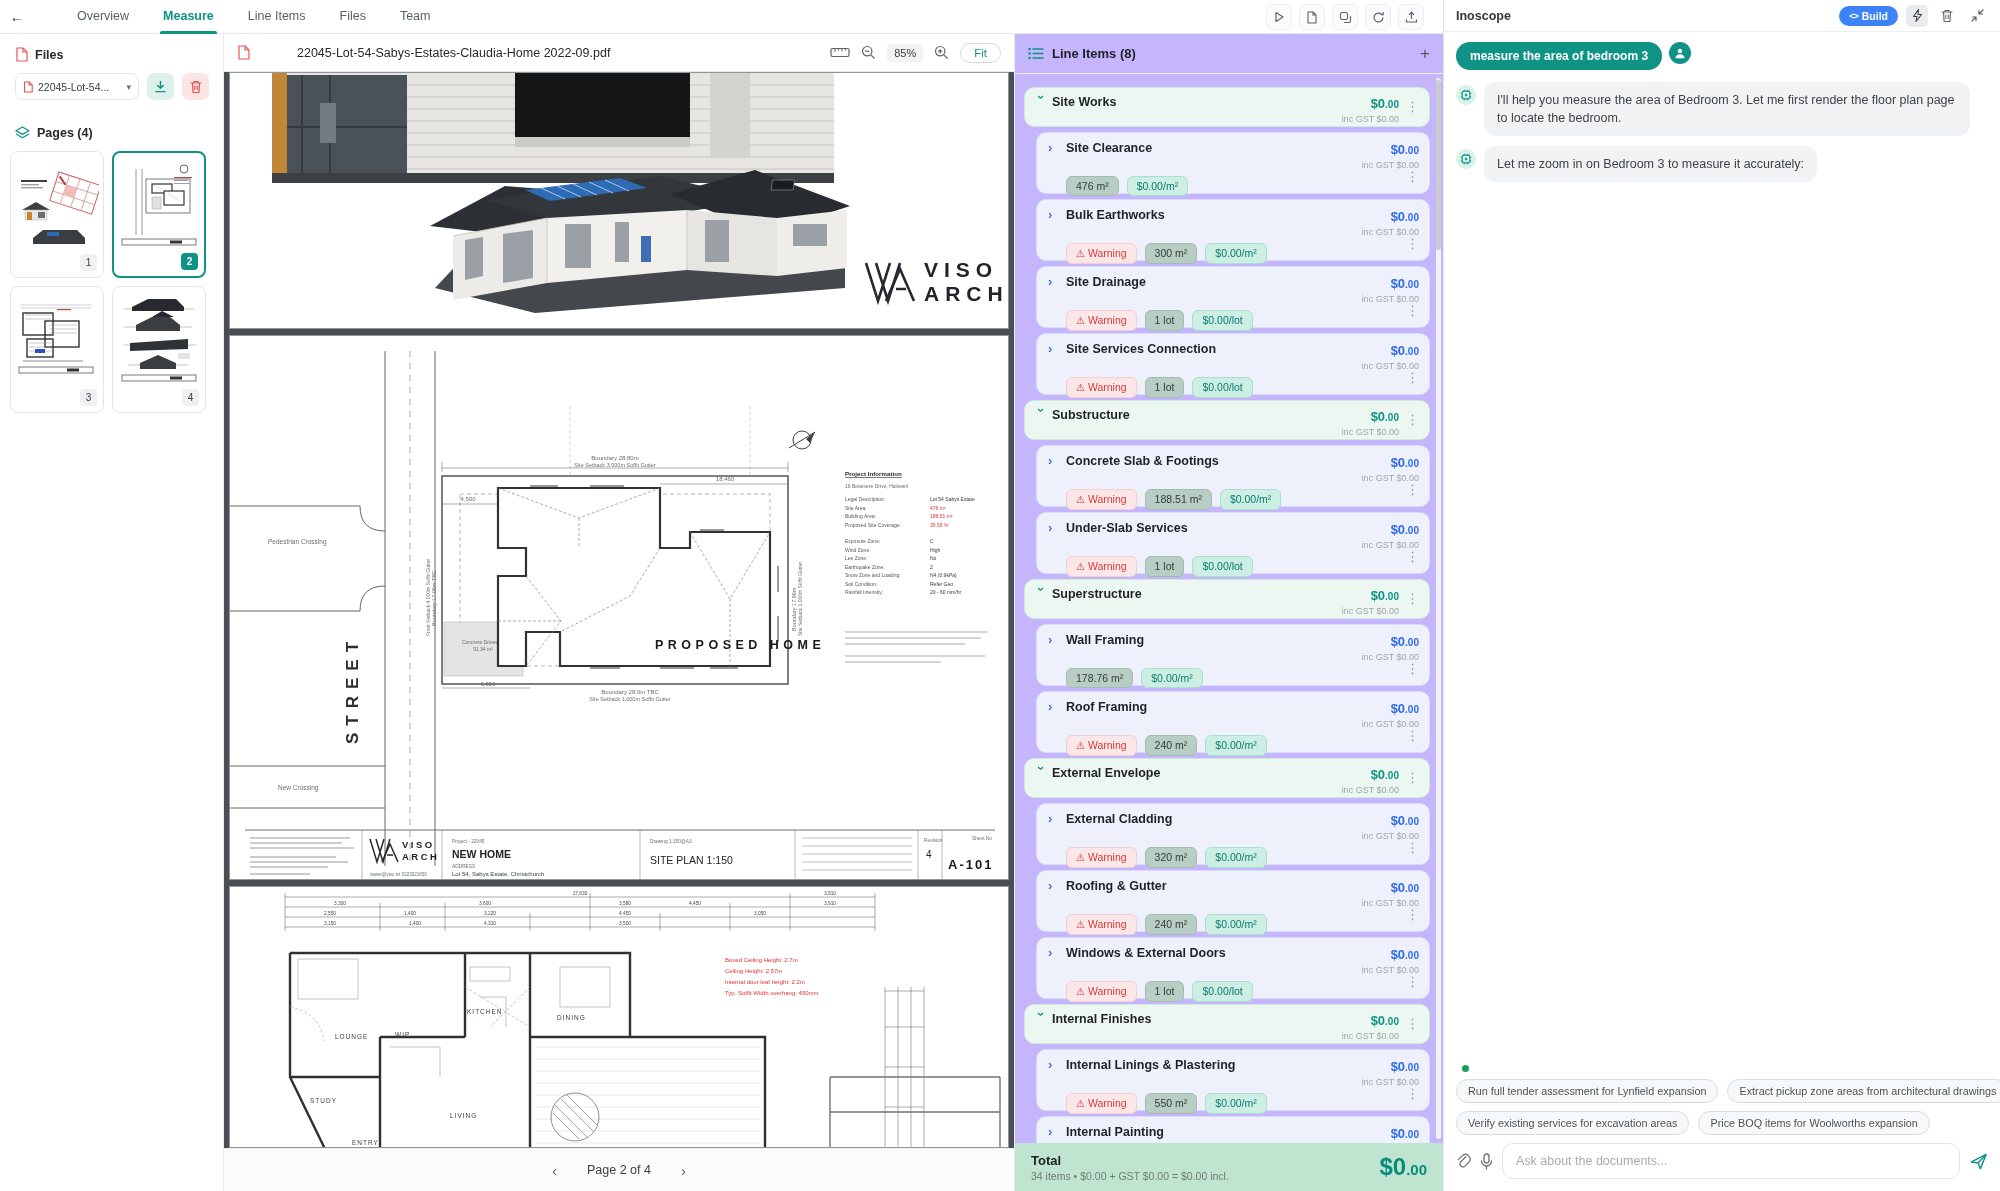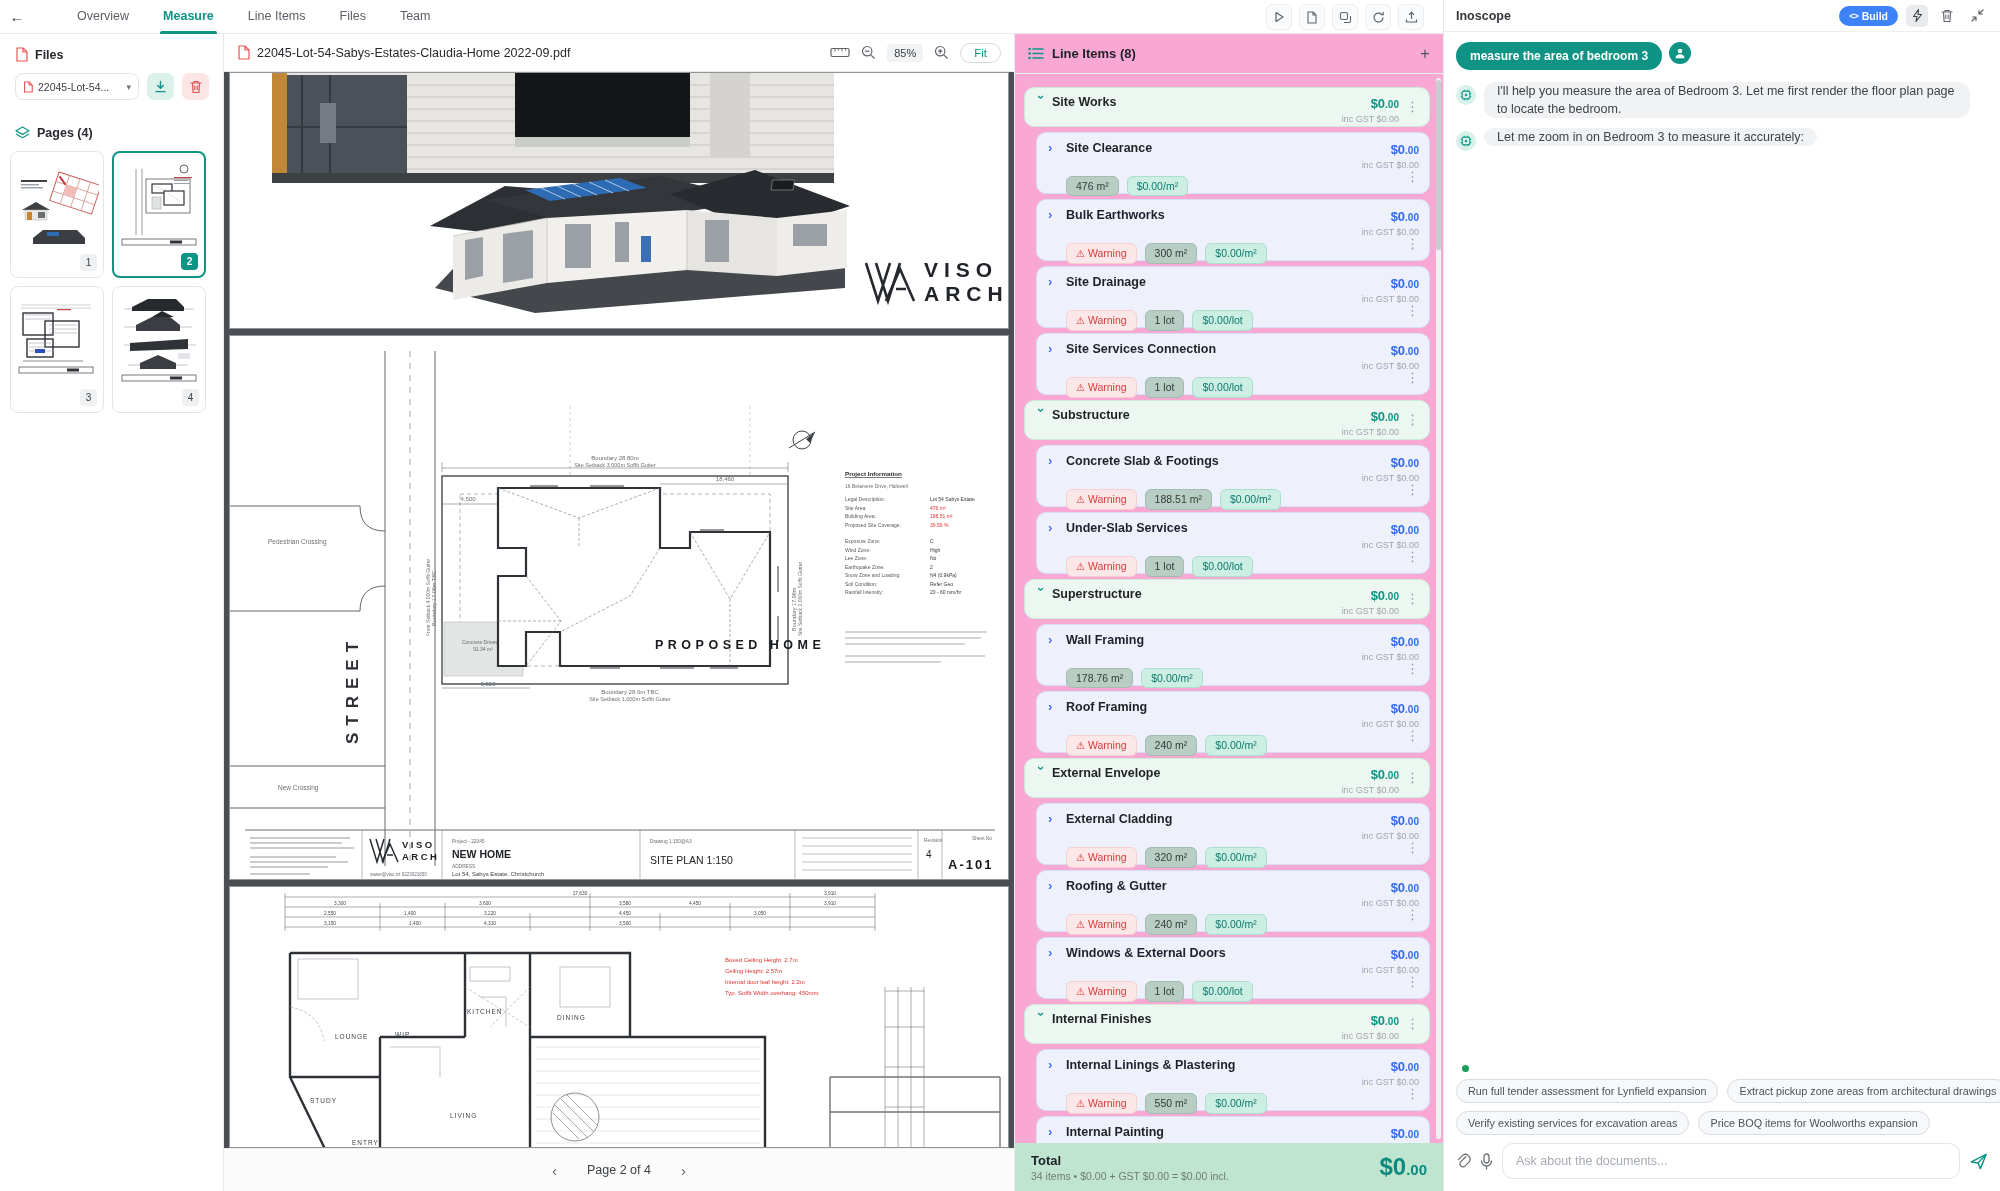--- a/index.html
+++ b/index.html
@@ -39,34 +39,34 @@
            cursor:pointer; overflow:hidden; }
   .thumb.selected { border:2px solid #0e9384; }
   .thumb svg { display:block; margin:4px auto 0; }
   .page-badge { position:absolute; right:6px; bottom:6px; min-width:17px; height:17px; border-radius:4px;
                 background:#eef0f2; color:#3c4043; font-size:10px; line-height:17px; text-align:center; padding:0 3px; }
   .thumb.selected .page-badge { background:#0e9384; color:#fff; font-weight:bold; }
 
   
   .viewer { position:absolute; left:224px; top:34px; width:790px; height:1157px; background:#fff; }
   .v-head { position:absolute; left:0; top:0; right:0; height:38px; border-bottom:1px solid #e8eaed;
-            display:flex; align-items:center; padding:0 13px; background:#fff; z-index:3; }
+            display:flex; align-items:center; padding:0 13px; background:#fff; z-index:3;gap:40px; }
   .v-title { margin-left:7px; font-size:12.5px; color:#26292d; }
   .v-tools { margin-left:auto; display:flex; align-items:center; gap:11px; }
   .zoom-box { background:#f1f2f3; border-radius:4px; font-size:11px; color:#3c4043; padding:3px 7px; }
   .fit-btn { border:1px solid #d7dadd; border-radius:999px; color:#0e9384; font-size:11.5px; padding:3px 13px; cursor:pointer; }
   .v-body { position:absolute; left:0; top:38px; right:0; bottom:43px; background:#4a4e52; overflow:hidden; }
   .pdf-page { position:absolute; left:5px; width:780px; background:#fff; border:1px solid #90959a; overflow:hidden; }
   .v-foot { position:absolute; left:0; bottom:0; right:0; height:43px; background:#fbfbfc; border-top:1px solid #ededee;
             display:flex; align-items:center; justify-content:center; gap:30px; }
   .pg-arrow { color:#5f6368; font-size:15px; cursor:pointer; }
   .pg-label { color:#3c4043; font-size:12.5px; }
 
   
-  .panel { position:absolute; left:1014px; top:34px; width:429px; height:1157px; background:#f9a8d4; border-left:1px solid #e8eaed; }
+  .panel { position:absolute; left:1014px; top:34px; width:429px; height:1157px; background:#c4b5fd; border-left:1px solid #e8eaed; }
   .p-head { height:40px; border-bottom:1px solid #eceef0; display:flex; align-items:center; padding:0 13px; }
   .p-title { margin-left:8px; font-size:13px; font-weight:bold; color:#1e2226; }
   .p-add { margin-left:auto; color:#55595e; font-size:17px; cursor:pointer; }
   .p-list { position:absolute; left:0; right:0; top:40px; bottom:48px; overflow:hidden; padding:13px 13px 0 9px; }
   .p-scrolltrack { position:absolute; right:2px; top:44px; bottom:52px; width:5px; background:#f1f2f3; border-radius:3px; }
   .p-scrollthumb { position:absolute; right:2px; top:46px; width:5px; height:170px; background:#c8cbcf; border-radius:3px; }
   .card { position:relative; border-radius:10px; margin-bottom:5px; }
   .card.group { background:#edf7f1; border:1px solid #cdeadb; padding:6px 30px 6px 9px; height:40px; }
   .card.item  { background:#eef1fc; border:1px solid #d5ddf7; padding:7px 10px 7px 11px; height:62px; margin-left:12px; }
   .li-top { display:flex; align-items:flex-start; }
@@ -108,21 +108,21 @@
   .c-ic-btn.boxed { background:#e9ebee; }
   .c-msgs { position:absolute; left:0; right:0; top:32px; bottom:120px; padding:10px 12px; overflow:hidden; }
   .msg-user { display:flex; align-items:flex-start; gap:7px; margin-bottom:12px; }
   .user-pill { background:#0e9384; color:#fff; font-size:12px; font-weight:bold; border-radius:15px;
                padding:7px 14px; }
   .avatar { width:22px; height:22px; border-radius:50%; background:#0e9384; display:flex; align-items:center;
             justify-content:center; flex:0 0 22px; }
   .msg-bot { display:flex; align-items:flex-start; gap:8px; margin-bottom:10px; }
   .bot-ic { width:20px; height:20px; border-radius:50%; background:#d8f1ea; display:flex; align-items:center;
             justify-content:center; flex:0 0 20px; margin-top:3px; }
-  .bot-bubble { background:#f1f2f4; border-radius:12px; padding:0 13px; font-size:12.5px; color:#3c4349;
+  .bot-bubble { background:#f1f2f4; border-radius:12px; padding:9px 13px; font-size:12.5px; color:#3c4349;
                 line-height:18px; max-width:486px; }
   .c-bottom { position:absolute; left:0; right:0; bottom:0; padding:0 12px 12px; }
   .live-dot { width:7px; height:7px; border-radius:50%; background:#17a05c; margin:0 0 7px 6px; }
   .sugg-row { display:flex; gap:9px; margin-bottom:8px; }
   .sugg { border:1px solid #d9dce0; background:#f7f8f9; border-radius:13px; font-size:10.8px; color:#4b5258;
           padding:5px 11px; white-space:nowrap; cursor:pointer; }
   .input-row { display:flex; align-items:center; gap:9px; margin-top:3px; }
   .chat-input { flex:1; height:36px; border:1px solid #e2e5e9; border-radius:11px; padding:0 13px;
                 font-size:12.5px; color:#0f766e; font-family:"Liberation Sans",sans-serif; }
   .chat-input::placeholder { color:#a6acb3; }

